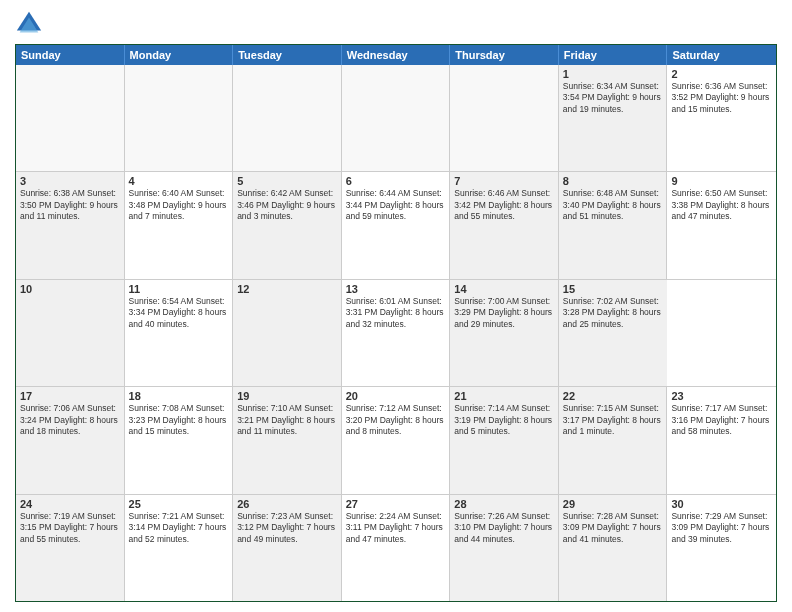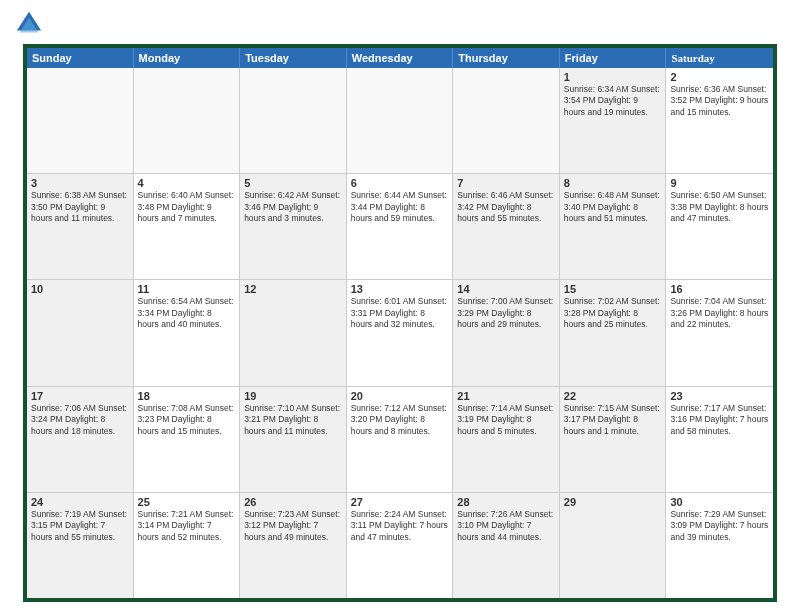--- a/index.html
+++ b/index.html
@@ -56,37 +56,36 @@
       color: #333;
     }
     .location {
       font-size: 13px;
       color: #333;
     }
     .calendar {
       flex: 1;
       display: flex;
       flex-direction: column;
-      border: 4px solid #14532d;
-      margin-left: 8px;
+      border: 1px solid #14532d;
     }
     .cal-header {
       display: grid;
       grid-template-columns: repeat(7, 1fr);
       background: #2a6db5;
     }
     .cal-header-cell {
       color: #fff;
       font-size: 11px;
       font-weight: bold;
       padding: 4px 5px;
       border-right: 1px solid #4a8dd5;
       text-align: left;
     }
-    .cal-header-cell:last-child { border-right: none; font-family: Liberation Serif, serif; }
+    .cal-header-cell:last-child { border-right: none; }
     .cal-body {
       flex: 1;
       display: flex;
       flex-direction: column;
     }
     .cal-row {
       display: grid;
       grid-template-columns: repeat(7, 1fr);
       flex: 1;
       border-top: 1px solid #ccc;
@@ -249,27 +248,20 @@
 Daylight: 8 hours
 and 29 minutes.</div>
           </div>
           <div class="cal-cell shaded">
             <span class="day-num">15</span>
             <div class="cell-text">Sunrise: 7:02 AM
 Sunset: 3:28 PM
 Daylight: 8 hours
 and 25 minutes.</div>
           </div>
-          <div class="cal-cell">
-            <span class="day-num">16</span>
-            <div class="cell-text">Sunrise: 7:04 AM
-Sunset: 3:26 PM
-Daylight: 8 hours
-and 22 minutes.</div>
-          </div>
         </div>
         <div class="cal-row">
           <div class="cal-cell shaded">
             <span class="day-num">17</span>
             <div class="cell-text">Sunrise: 7:06 AM
 Sunset: 3:24 PM
 Daylight: 8 hours
 and 18 minutes.</div>
           </div>
           <div class="cal-cell">
@@ -346,20 +338,24 @@
           </div>
           <div class="cal-cell shaded">
             <span class="day-num">28</span>
             <div class="cell-text">Sunrise: 7:26 AM
 Sunset: 3:10 PM
 Daylight: 7 hours
 and 44 minutes.</div>
           </div>
           <div class="cal-cell shaded">
             <span class="day-num">29</span>
+            <div class="cell-text">Sunrise: 7:28 AM
+Sunset: 3:09 PM
+Daylight: 7 hours
+and 41 minutes.</div>
           </div>
           <div class="cal-cell">
             <span class="day-num">30</span>
             <div class="cell-text">Sunrise: 7:29 AM
 Sunset: 3:09 PM
 Daylight: 7 hours
 and 39 minutes.</div>
           </div>
         </div>
       </div>

